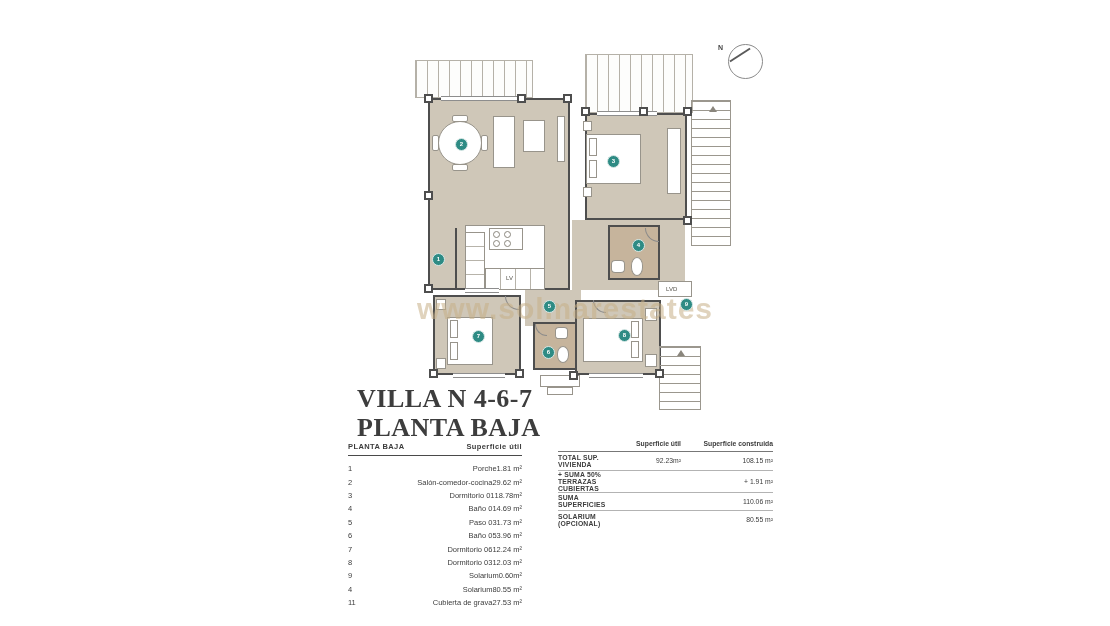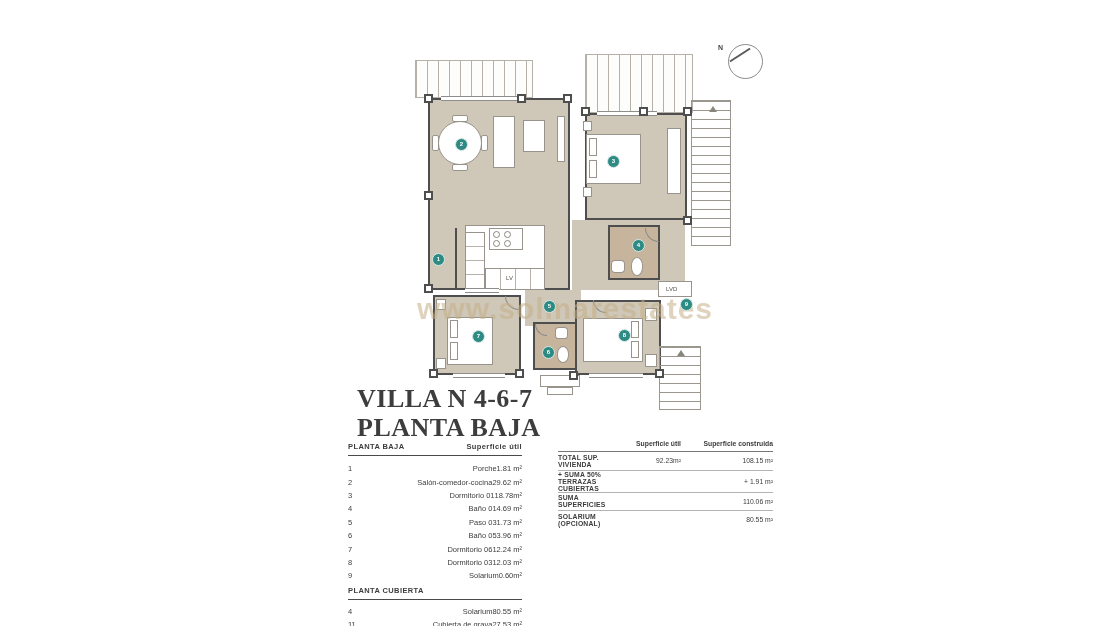--- a/index.html
+++ b/index.html
@@ -226,21 +226,20 @@
     <div class="lrow">
         <span class="lnum">8</span>
         <span class="lname">Dormitorio 03</span>
         <span class="lval">12.03 m²</span>
       </div>
     <div class="lrow">
         <span class="lnum">9</span>
         <span class="lname">Solarium</span>
         <span class="lval">0.60m²</span>
       </div>
-    <div class="lhead2">PLANTA CUBIERTA</div>
     <div class="lrow">
         <span class="lnum">4</span>
         <span class="lname">Solarium</span>
         <span class="lval">80.55 m²</span>
       </div>
     <div class="lrow">
         <span class="lnum">11</span>
         <span class="lname">Cubierta de grava</span>
         <span class="lval">27.53 m²</span>
       </div>

